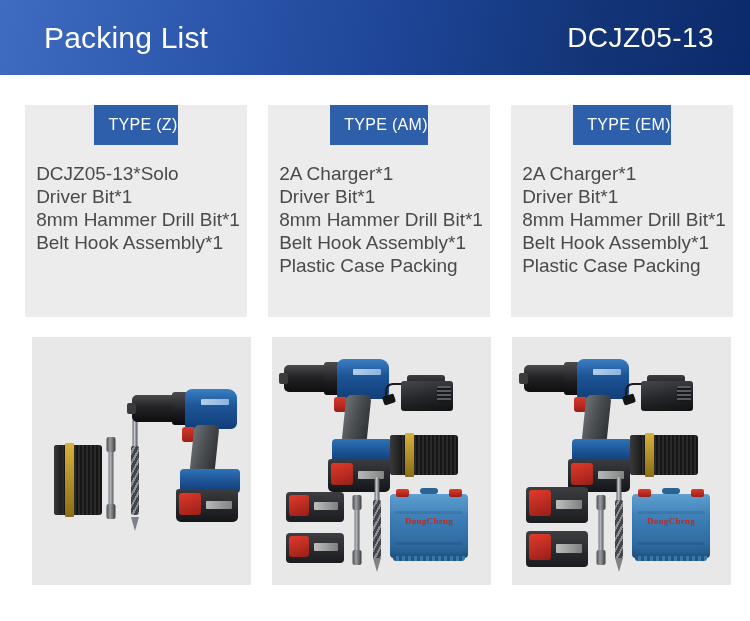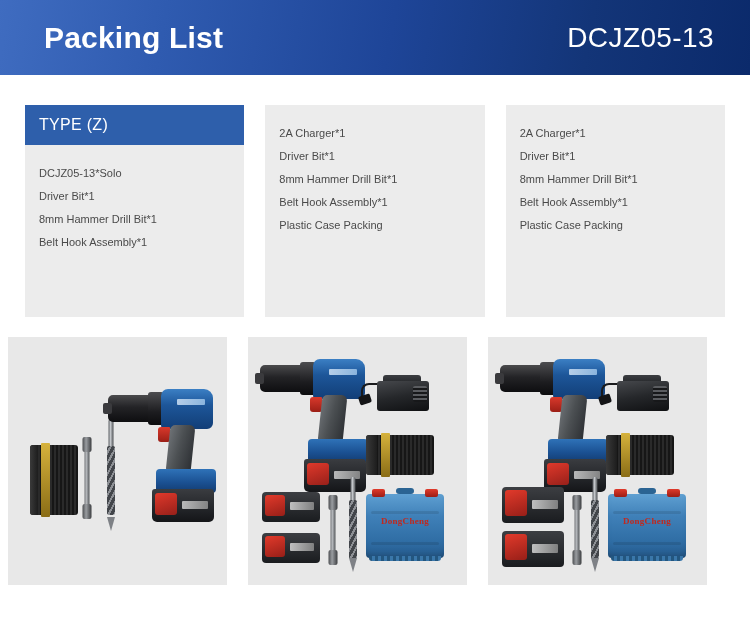--- a/index.html
+++ b/index.html
@@ -12,53 +12,53 @@
   .page{position:relative;width:750px;height:621px;background:#fff;}
 
   
   .header{
     position:absolute;left:0;top:0;width:750px;height:75px;
     background:linear-gradient(100deg,#3f6cc0 0%,#2f5bb0 22%,#1e4598 52%,#133578 78%,#0b2a6b 100%);
     display:flex;align-items:center;justify-content:space-between;
     box-sizing:border-box;padding:0 36px 0 44px;
   }
   .header-title{
-    color:#ffffff;font-size:30px;font-weight:bold;letter-spacing:.2px;
+    color:#ffffff;font-size:30px;font-weight:normal;letter-spacing:.2px;
     line-height:1;white-space:nowrap;
   }
   .header-model{
     color:#ffffff;font-size:28px;font-weight:normal;letter-spacing:.4px;
     line-height:1;white-space:nowrap;margin-left:40px;
   }
 
   
   .cards{
     position:absolute;left:25px;top:105px;width:700px;height:212px;
     display:flex;gap:21px;
   }
   .card{
-    width:222px;background:#ececec;display:flex;flex-direction:column;
+    width:222px;background:#ececec;display:flex;flex-direction:column;align-items:center;
   }
   .card-head{
     height:40px;background:#2e5fab;display:flex;align-items:center;
     box-sizing:border-box;padding-left:14px;
   }
   .card-head-label{
     color:#ffffff;font-size:16px;font-weight:normal;letter-spacing:.3px;
   }
   .card-body{
     flex:1;box-sizing:border-box;padding:17px 10px 10px 14px;
   }
   .spec-line{
-    color:#4a4a4a;font-size:11px;line-height:23px;white-space:nowrap;
+    color:#4a4a4a;font-size:19px;line-height:23px;white-space:nowrap;
   }
 
   
   .panels{
-    position:absolute;left:8px;top:337px;width:700px;height:248px;
+    position:absolute;left:32px;top:337px;width:700px;height:248px;
     display:flex;gap:21px;
   }
   .panel{
     position:relative;width:219px;height:248px;background:#e8e8e8;overflow:hidden;
   }
 
   
   .art{position:absolute;}
 
   
@@ -239,30 +239,36 @@
       </div>
       <div class="card-body">
         <div class="spec-line">DCJZ05-13*Solo</div>
         <div class="spec-line">Driver Bit*1</div>
         <div class="spec-line">8mm Hammer Drill Bit*1</div>
         <div class="spec-line">Belt Hook Assembly*1</div>
       </div>
     </div>
 
     <div class="card">
+      <div class="card-head">
+        <span class="card-head-label">TYPE (AM)</span>
+      </div>
       <div class="card-body">
         <div class="spec-line">2A Charger*1</div>
         <div class="spec-line">Driver Bit*1</div>
         <div class="spec-line">8mm Hammer Drill Bit*1</div>
         <div class="spec-line">Belt Hook Assembly*1</div>
         <div class="spec-line">Plastic Case Packing</div>
       </div>
     </div>
 
     <div class="card">
+      <div class="card-head">
+        <span class="card-head-label">TYPE (EM)</span>
+      </div>
       <div class="card-body">
         <div class="spec-line">2A Charger*1</div>
         <div class="spec-line">Driver Bit*1</div>
         <div class="spec-line">8mm Hammer Drill Bit*1</div>
         <div class="spec-line">Belt Hook Assembly*1</div>
         <div class="spec-line">Plastic Case Packing</div>
       </div>
     </div>
   </div>
 

